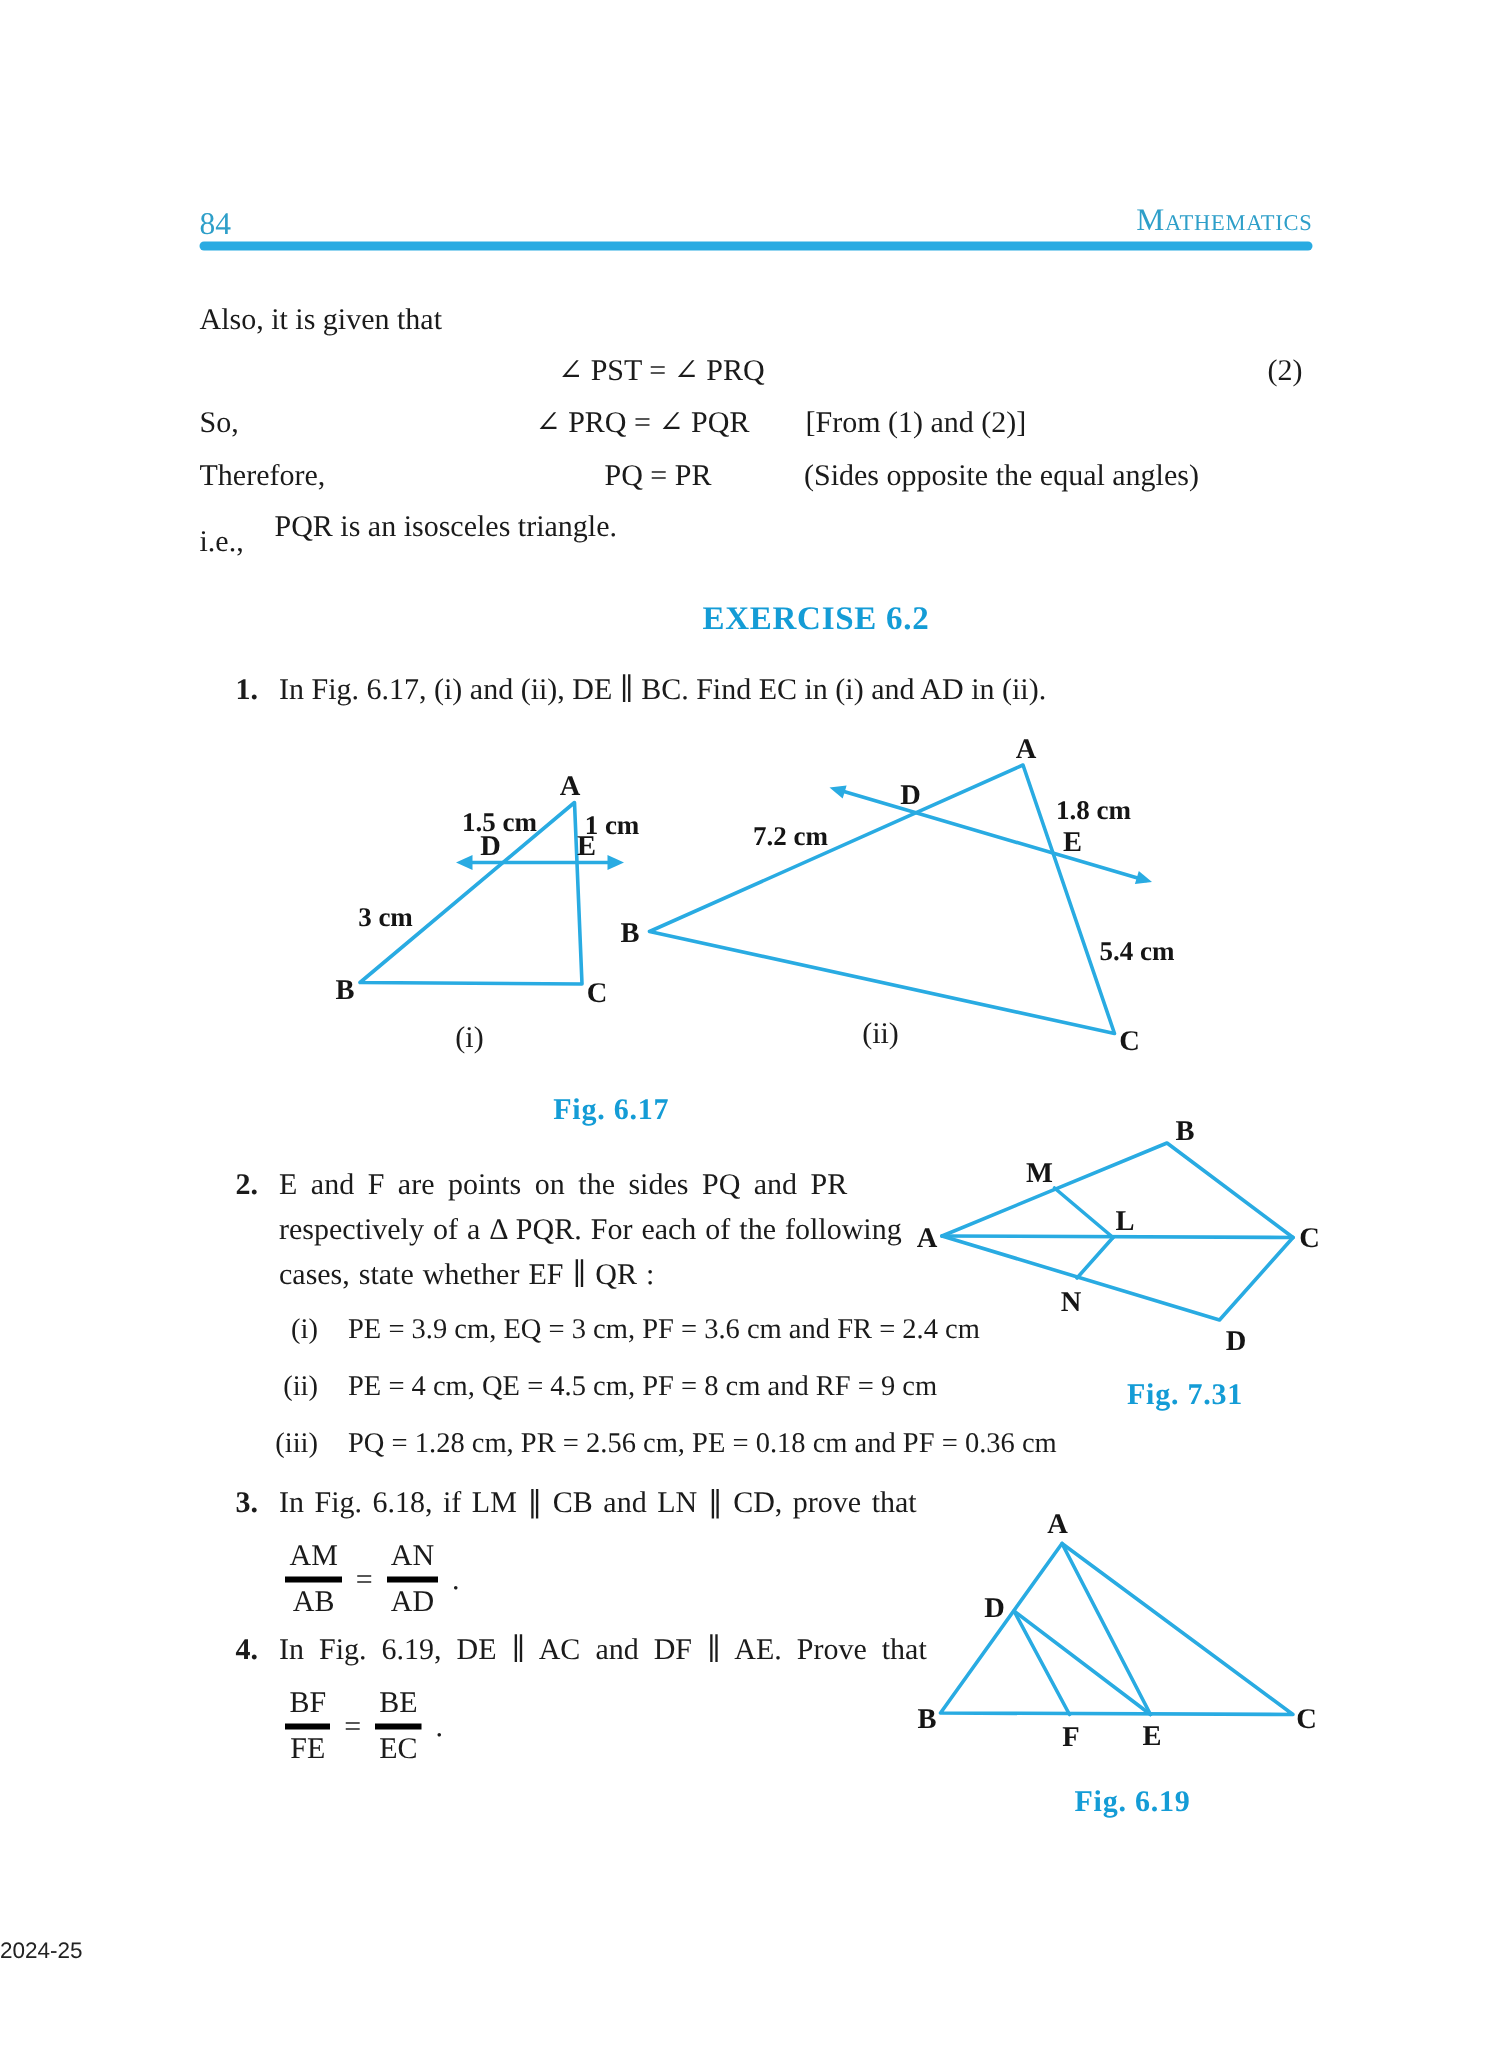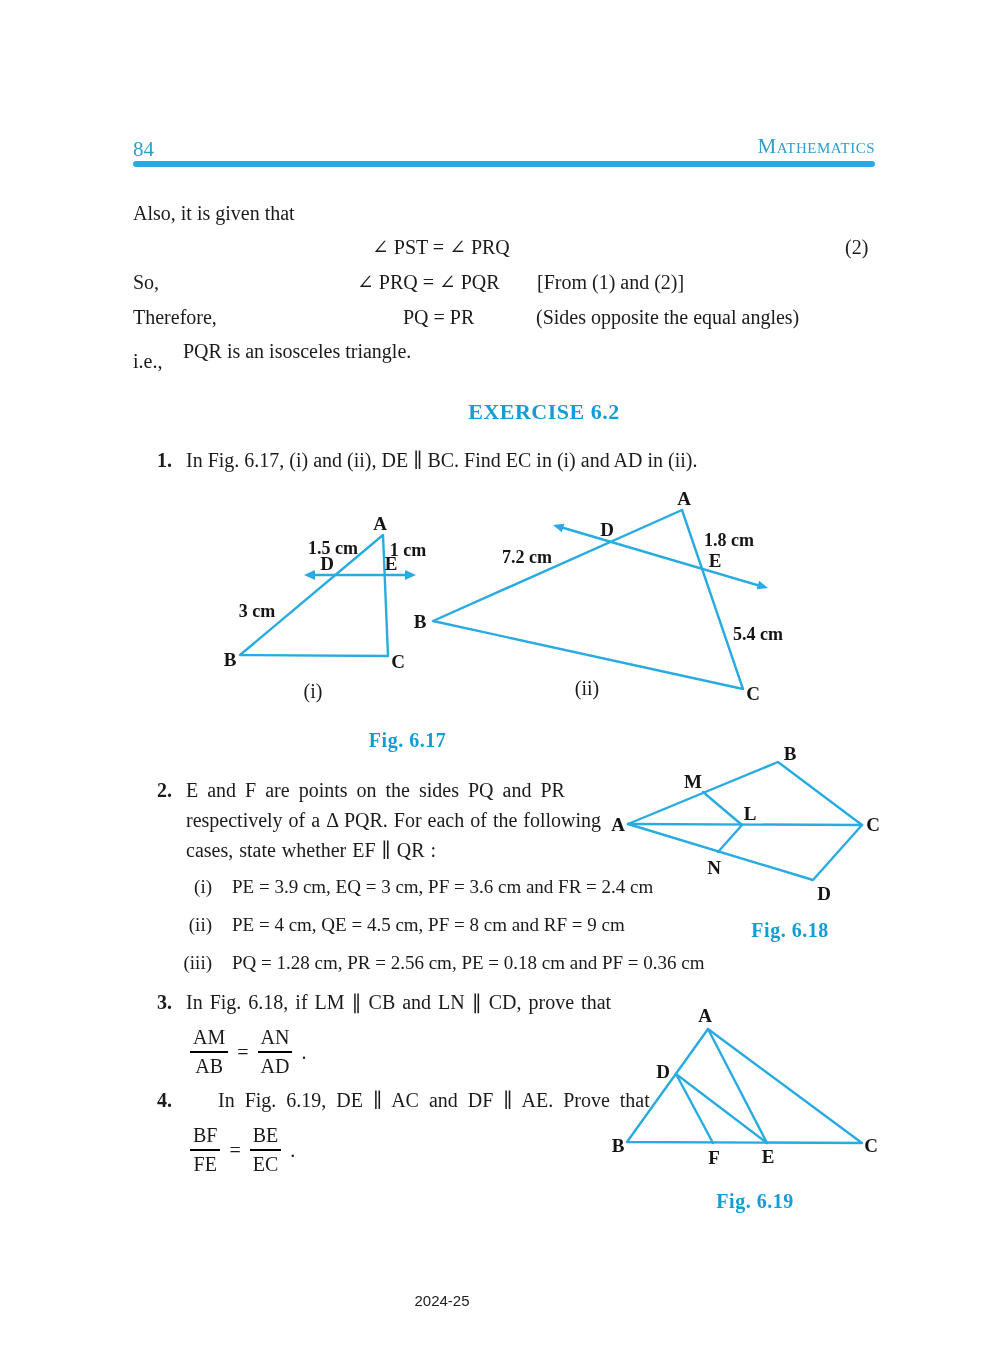--- a/index.html
+++ b/index.html
@@ -10,21 +10,21 @@
   .t19{font-size:19px;line-height:1.1;}
   .b{font-weight:bold;}
   .cy{color:#149CD6;padding-left:40px;}
   .hdr{color:#2E9FC9;}
   .rule{position:absolute;left:133px;top:161px;width:742px;height:6px;border-radius:3px;background:#29ABE2;}
   .hdr-title{font-size:15px;letter-spacing:0.5px;color:#2E9FC9;}
   .hdr-title::first-letter{font-size:21px;}
   .caption{font-size:20px;font-weight:bold;color:#149CD6;letter-spacing:0.5px;}
   .frac-row{position:absolute;display:flex;align-items:center;gap:9px;font-size:20px;}
   .frac{display:inline-block;text-align:center;vertical-align:middle;}
-  .frac .num{display:block;border-bottom:2px solid #000000;padding:0 3px 2px;}
+  .frac .num{display:block;border-bottom:4px solid #000000;padding:0 3px 2px;}
   .frac .den{display:block;padding-top:2px;}
   svg text{font-family:"Liberation Serif","DejaVu Serif",serif;}
   .vlabel{font-weight:bold;font-size:19px;fill:#151515;}
   .dim{font-weight:bold;font-size:18px;fill:#151515;}
   .sub{font-size:20px;fill:#1b1b1b;font-weight:normal;}
   .fig-line{stroke:#29ABE2;stroke-width:2.4;fill:none;stroke-linecap:round;stroke-linejoin:round;}
   .fig-arrow{fill:#29ABE2;stroke:none;}
   .footer{font-family:"Liberation Sans","DejaVu Sans",sans-serif;font-size:15px;color:#222;}
 </style>
 </head>
@@ -110,40 +110,40 @@
     <line class="fig-line" x1="108" y1="107" x2="132" y2="80"></line>
     <text class="vlabel" x="8" y="86" text-anchor="middle">A</text>
     <text class="vlabel" x="180" y="15" text-anchor="middle">B</text>
     <text class="vlabel" x="83" y="43" text-anchor="middle">M</text>
     <text class="vlabel" x="140" y="75" text-anchor="middle">L</text>
     <text class="vlabel" x="263" y="86" text-anchor="middle">C</text>
     <text class="vlabel" x="104" y="129" text-anchor="middle">N</text>
     <text class="vlabel" x="214" y="155" text-anchor="middle">D</text>
   </svg>
 
-  <div class="abs caption" style="left:700px;top:919px;width:180px;text-align:center;">Fig. 6.18</div>
+  <div class="abs caption" style="left:700px;top:919px;width:180px;text-align:center;">Fig. 7.31</div>
 
   <div class="abs t20 b" style="left:157px;top:991px;">3.</div>
   <div class="abs t20" style="left:186px;top:991px;word-spacing:2px;font-family:Liberation Serif, serif;">In Fig. 6.18, if  LM ∥ CB and LN ∥ CD, prove that</div>
 
   <div class="frac-row" style="left:190px;top:1026px;">
     <span class="frac">
       <span class="num">AM</span>
       <span class="den">AB</span>
     </span>
     <span>=</span>
     <span class="frac">
       <span class="num">AN</span>
       <span class="den">AD</span>
     </span>
     <span>.</span>
   </div>
 
   <div class="abs t20 b" style="left:157px;top:1089px;">4.</div>
-  <div class="abs t20" style="left:186px;top:1089px;word-spacing:5px;margin-left:32px;">In Fig. 6.19, DE ∥ AC and DF ∥ AE. Prove that</div>
+  <div class="abs t20" style="left:186px;top:1089px;word-spacing:5px;">In Fig. 6.19, DE ∥ AC and DF ∥ AE. Prove that</div>
 
   <div class="frac-row" style="left:190px;top:1124px;">
     <span class="frac">
       <span class="num">BF</span>
       <span class="den">FE</span>
     </span>
     <span>=</span>
     <span class="frac">
       <span class="num">BE</span>
       <span class="den">EC</span>
@@ -159,15 +159,15 @@
     <text class="vlabel" x="115" y="14" text-anchor="middle">A</text>
     <text class="vlabel" x="73" y="70" text-anchor="middle">D</text>
     <text class="vlabel" x="28" y="144" text-anchor="middle">B</text>
     <text class="vlabel" x="124" y="156" text-anchor="middle">F</text>
     <text class="vlabel" x="178" y="155" text-anchor="middle">E</text>
     <text class="vlabel" x="281" y="144" text-anchor="middle">C</text>
   </svg>
 
   <div class="abs caption" style="left:660px;top:1190px;width:190px;text-align:center;">Fig. 6.19</div>
 
-  <div class="abs footer" style="left:0;top:1292px;width:884px;text-align:center;">2024-25</div>
+  <div class="abs footer" style="left:0;top:1292px;width:884px;text-align:left;">2024-25</div>
 
 </div>
 
 </body></html>

